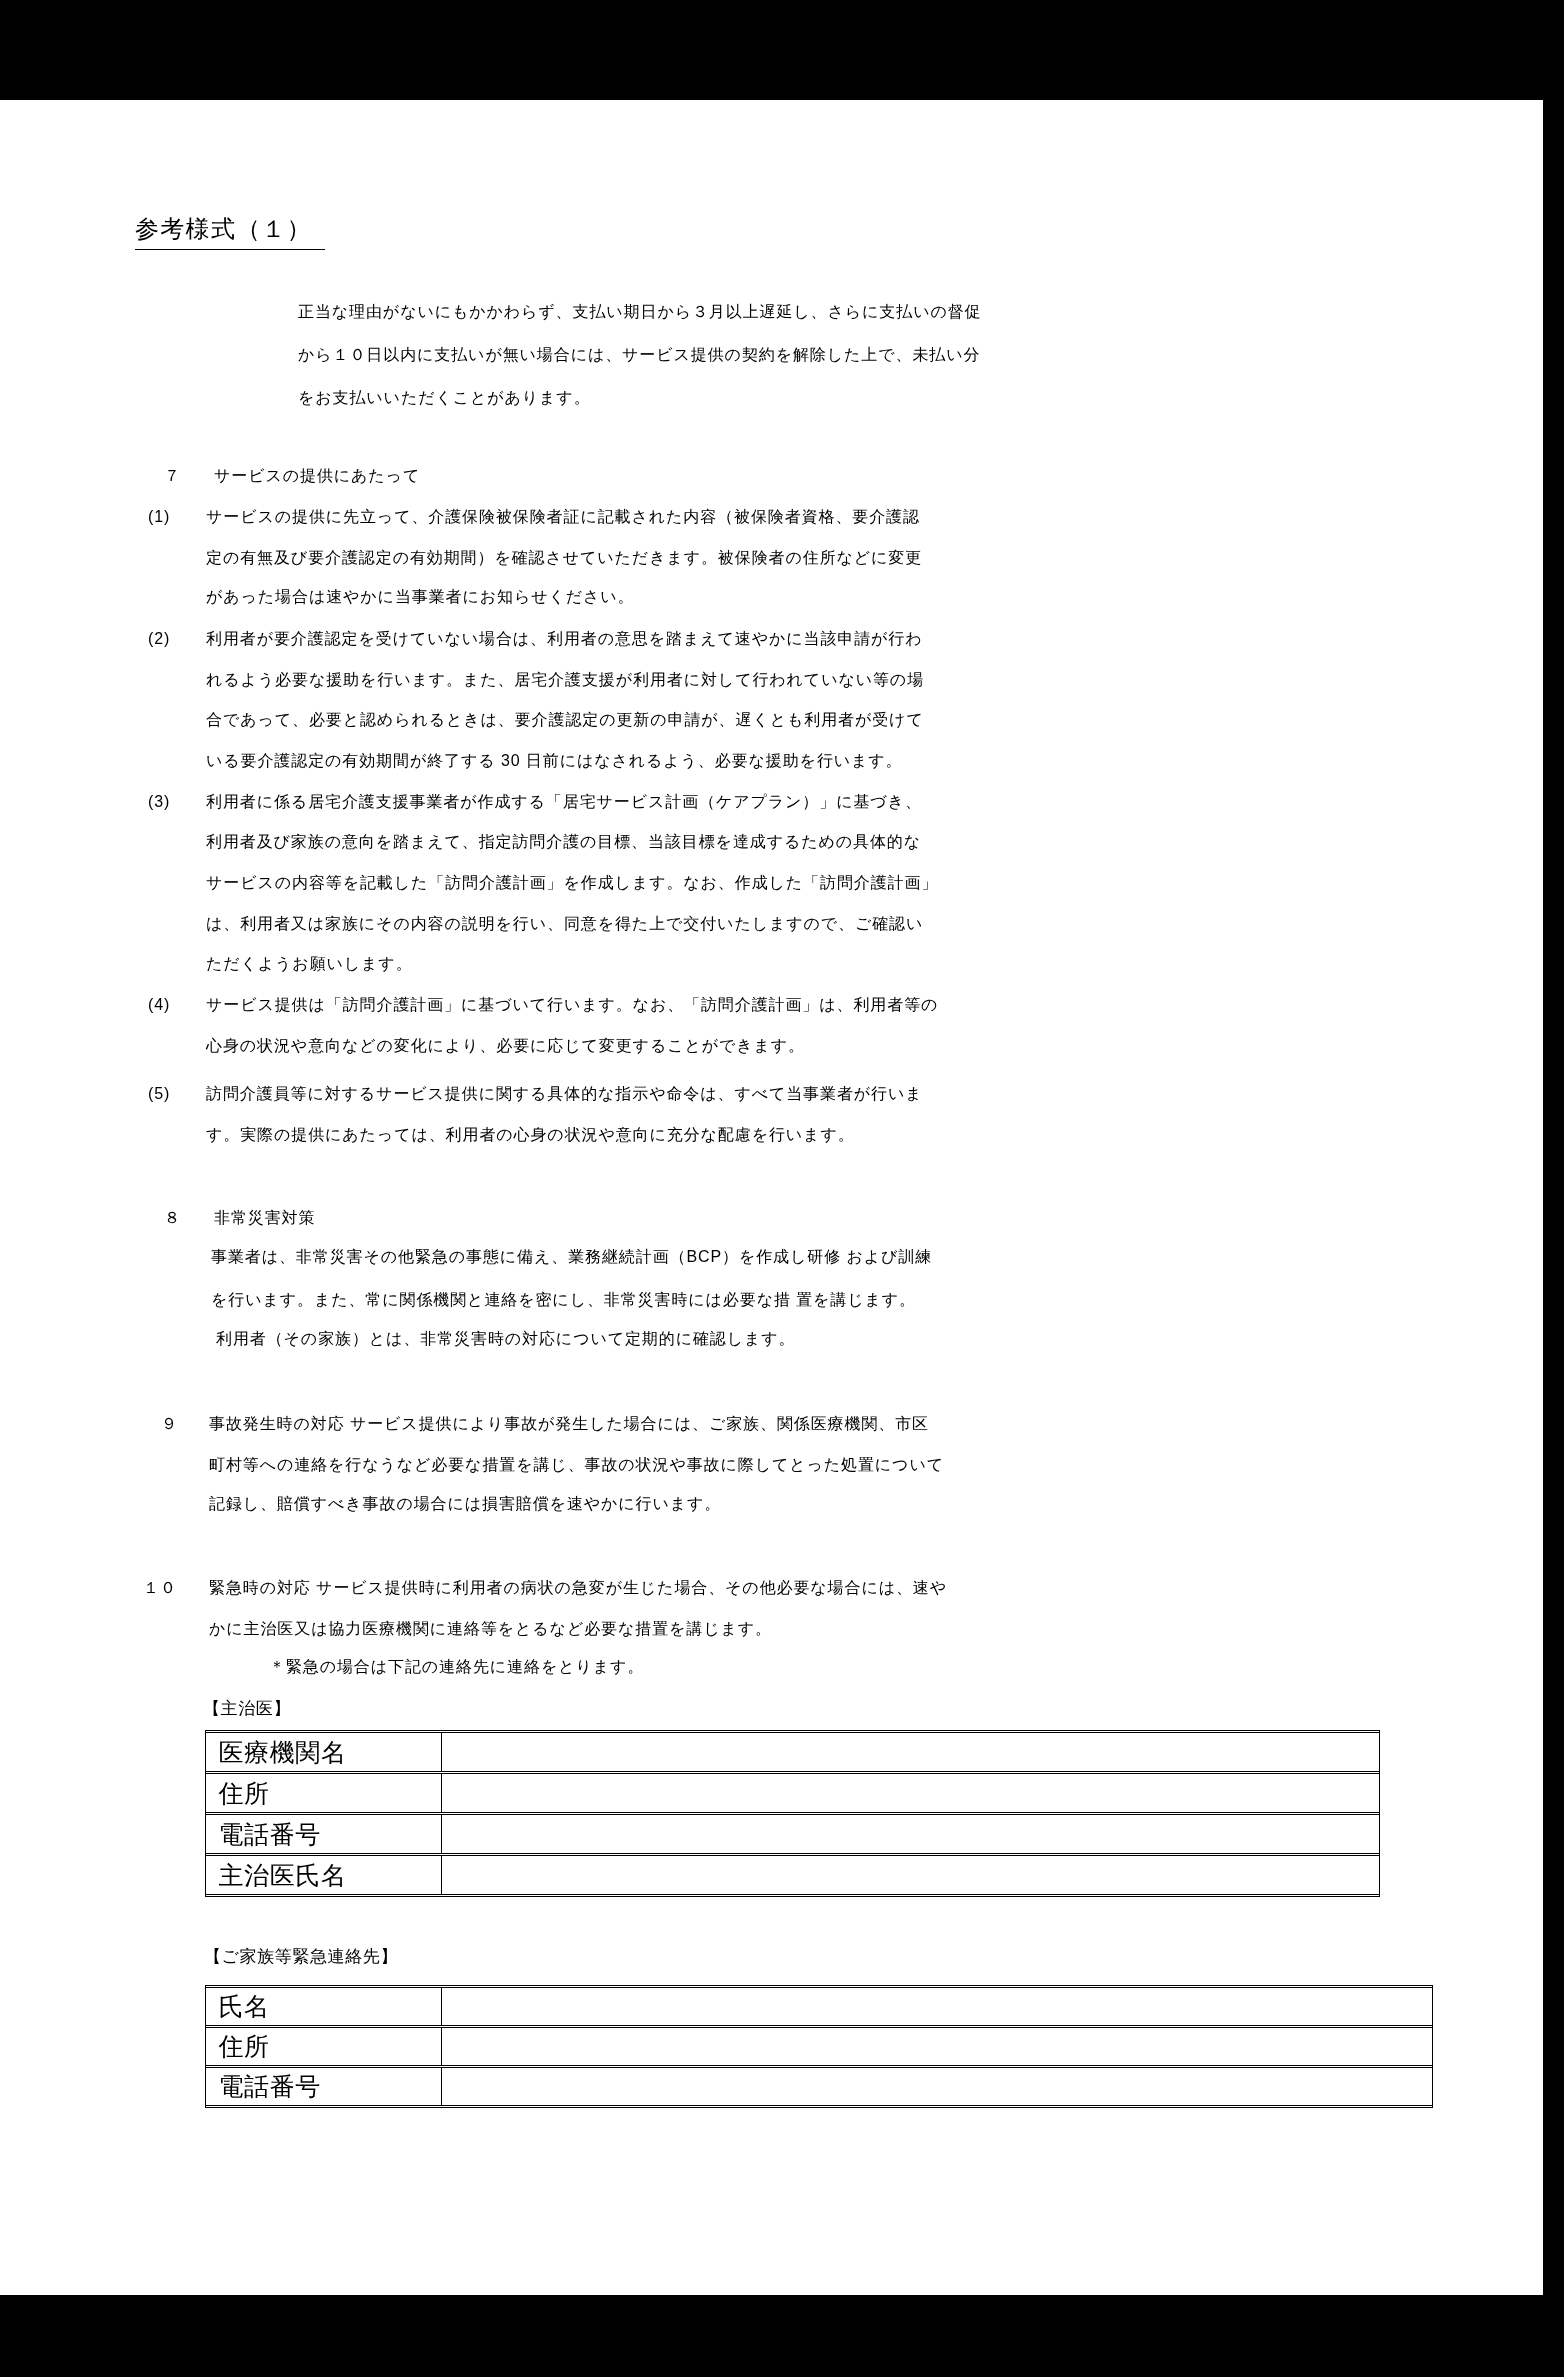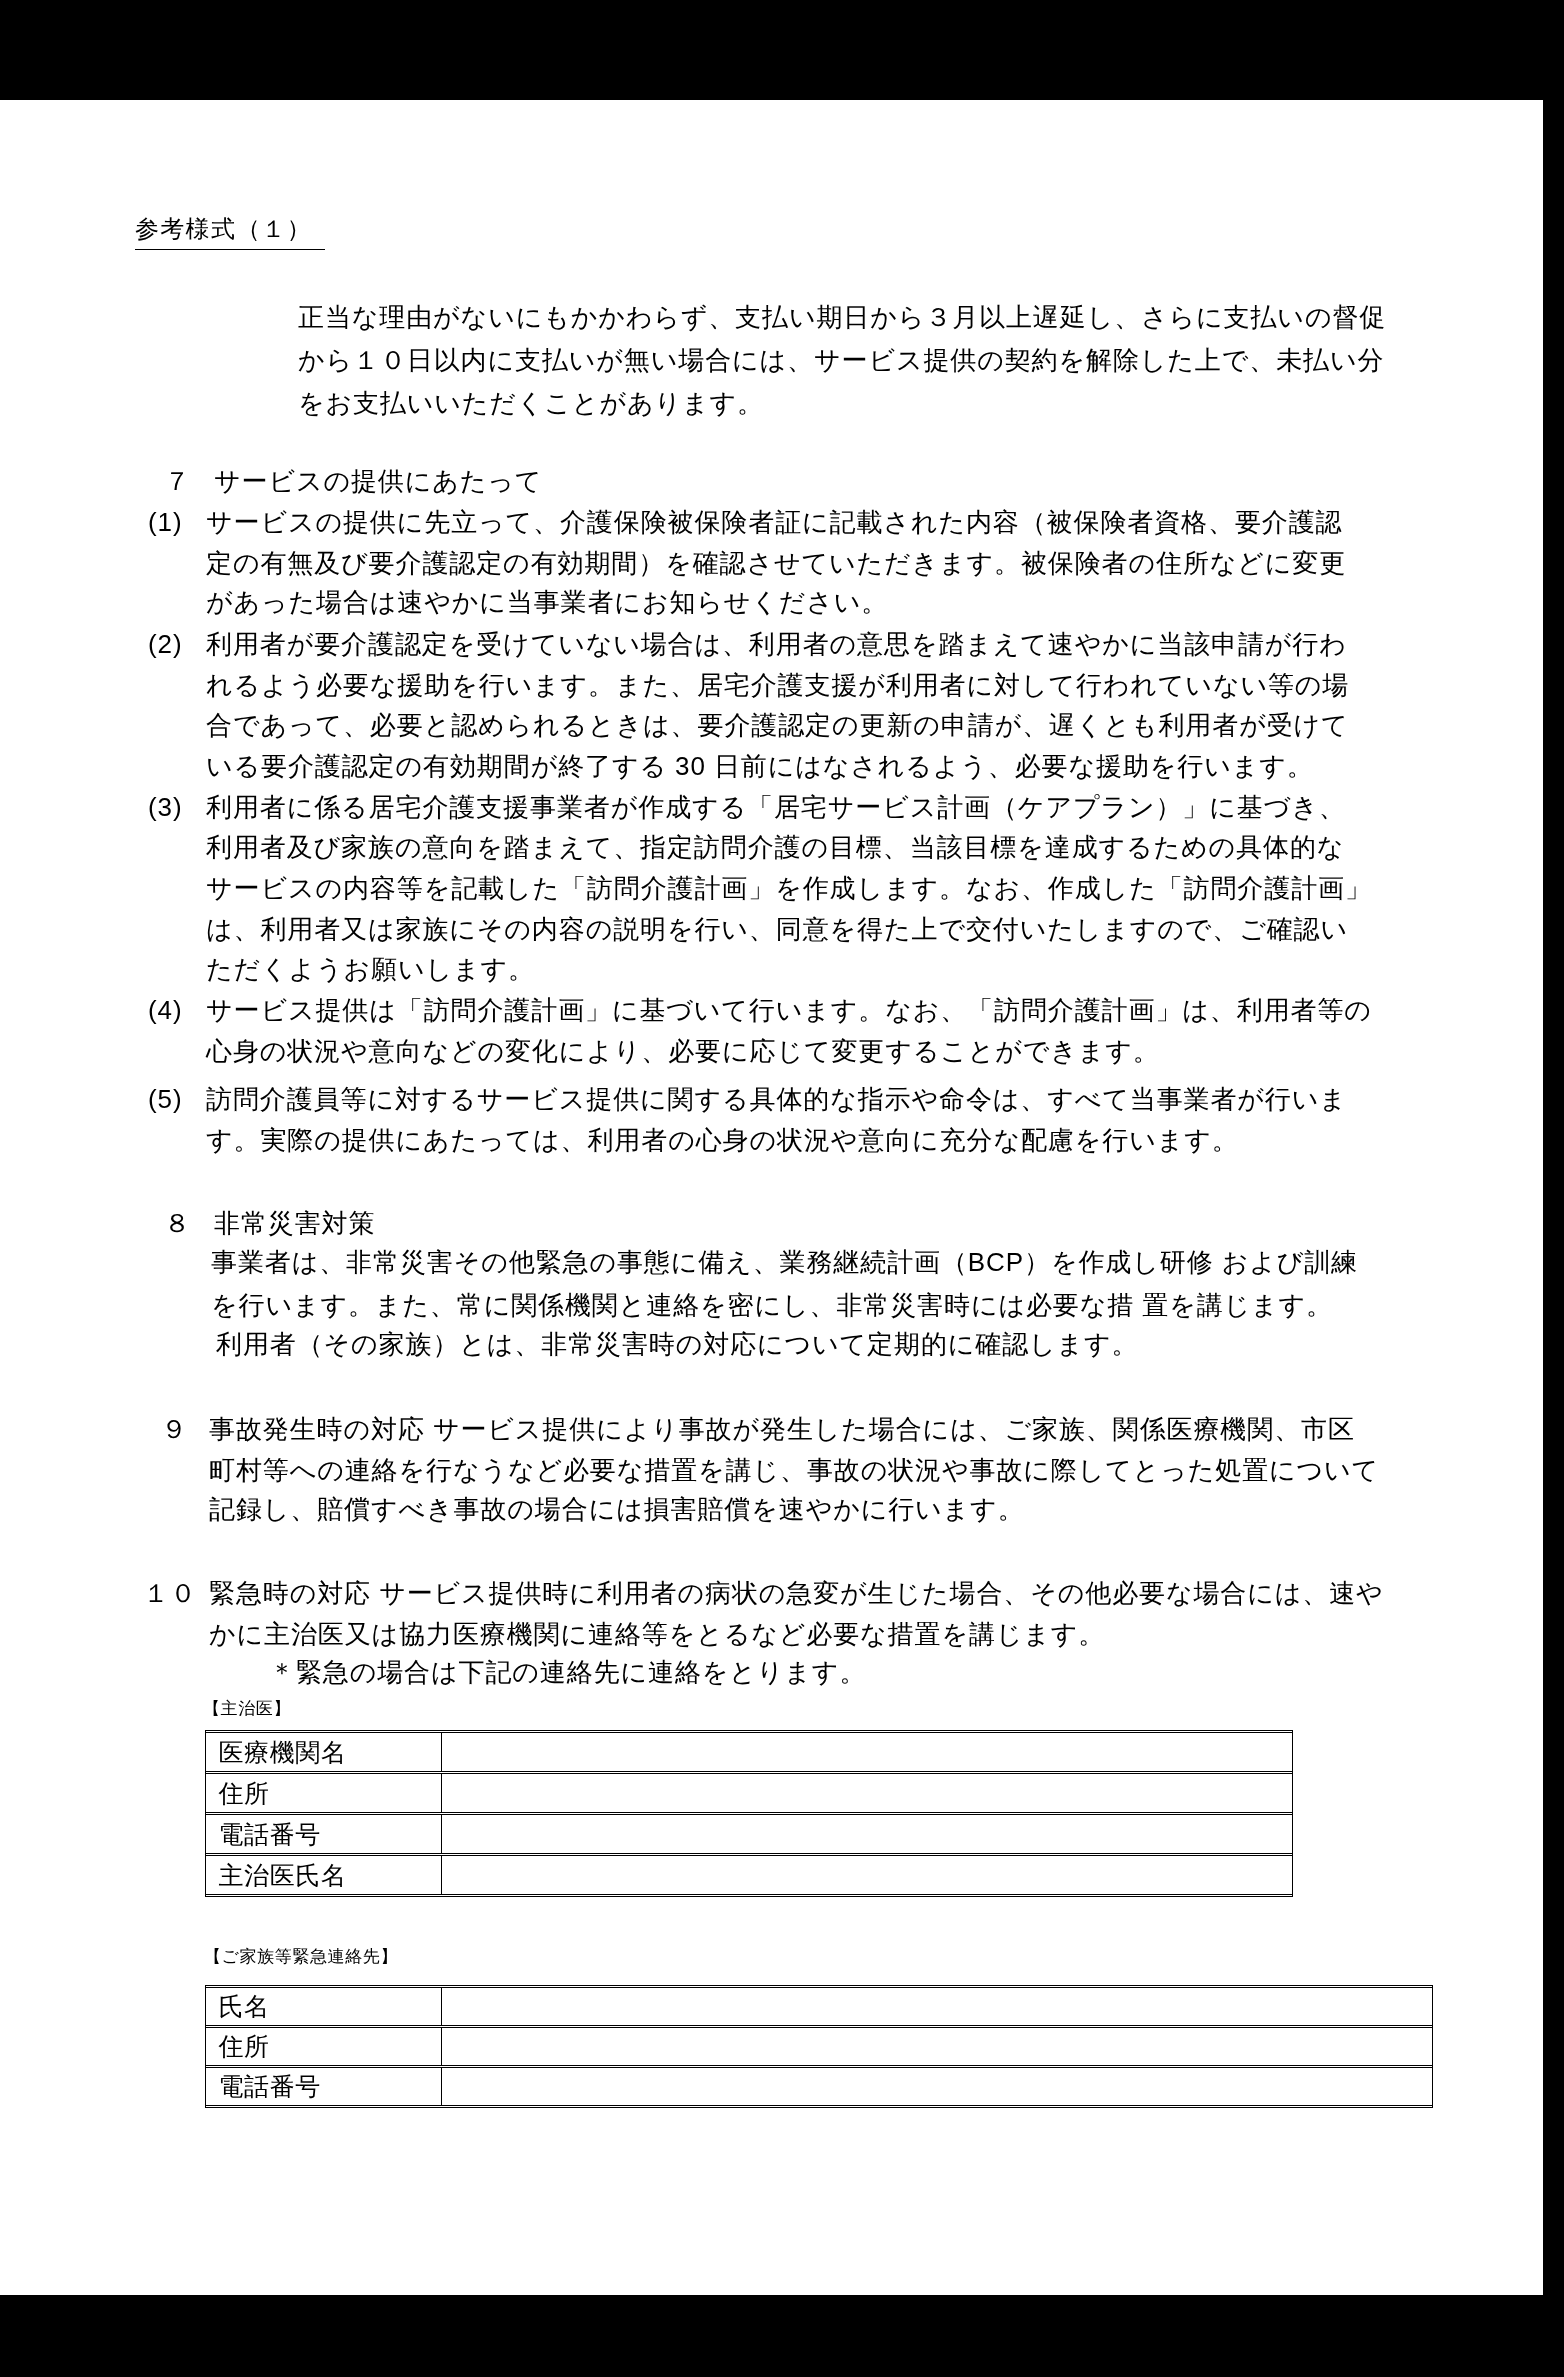--- a/index.html
+++ b/index.html
@@ -21,21 +21,21 @@
     background: #000000;
   }
   .bar-top    { left: 0;    top: 0;    width: 1564px; height: 100px; }
   .bar-bottom { left: 0;    top: 2295px; width: 1564px; height: 83px; }
   .bar-right  { left: 1543px; top: 0;  width: 20.6px;  height: 2377px; }
 
   
   .t {
     position: absolute;
     white-space: nowrap;
-    font-size: 26px;
+    font-size: 16px;
     line-height: 1.15;
     letter-spacing: 0.9px;
     color: #000000;
   }
   .hdr {
     font-size: 24px;
     letter-spacing: 1.3px;
     padding: 0 12.5px 6.3px 0;
     border-bottom: 1.9px solid #000000;
   }
@@ -125,21 +125,21 @@
 <div class="t" style="left:209px; top:1415px;">事故発生時の対応 サービス提供により事故が発生した場合には、ご家族、関係医療機関、市区</div>
 <div class="t" style="left:209px; top:1456px;">町村等への連絡を行なうなど必要な措置を講じ、事故の状況や事故に際してとった処置について</div>
 <div class="t" style="left:209px; top:1495px;">記録し、賠償すべき事故の場合には損害賠償を速やかに行います。</div>
 
 <div class="t" style="left:143px; top:1579px;">１０</div>
 <div class="t" style="left:209px; top:1579px;">緊急時の対応 サービス提供時に利用者の病状の急変が生じた場合、その他必要な場合には、速や</div>
 <div class="t" style="left:209px; top:1620px;">かに主治医又は協力医療機関に連絡等をとるなど必要な措置を講じます。</div>
 <div class="t" style="left:269px; top:1658px;">＊緊急の場合は下記の連絡先に連絡をとります。</div>
 
 <div class="t lbl" style="left:203px; top:1699px;">【主治医】</div>
-<div class="ftable t1" style="left:205px; top:1730px; width:1088px;">
+<div class="ftable t1" style="left:205px; top:1730px; width:1175px;">
   <div class="frow">
     <div class="fcell-label">医療機関名</div>
     <div class="fcell-value"></div>
   </div>
   <div class="frow">
     <div class="fcell-label">住所</div>
     <div class="fcell-value"></div>
   </div>
   <div class="frow">
     <div class="fcell-label">電話番号</div>

